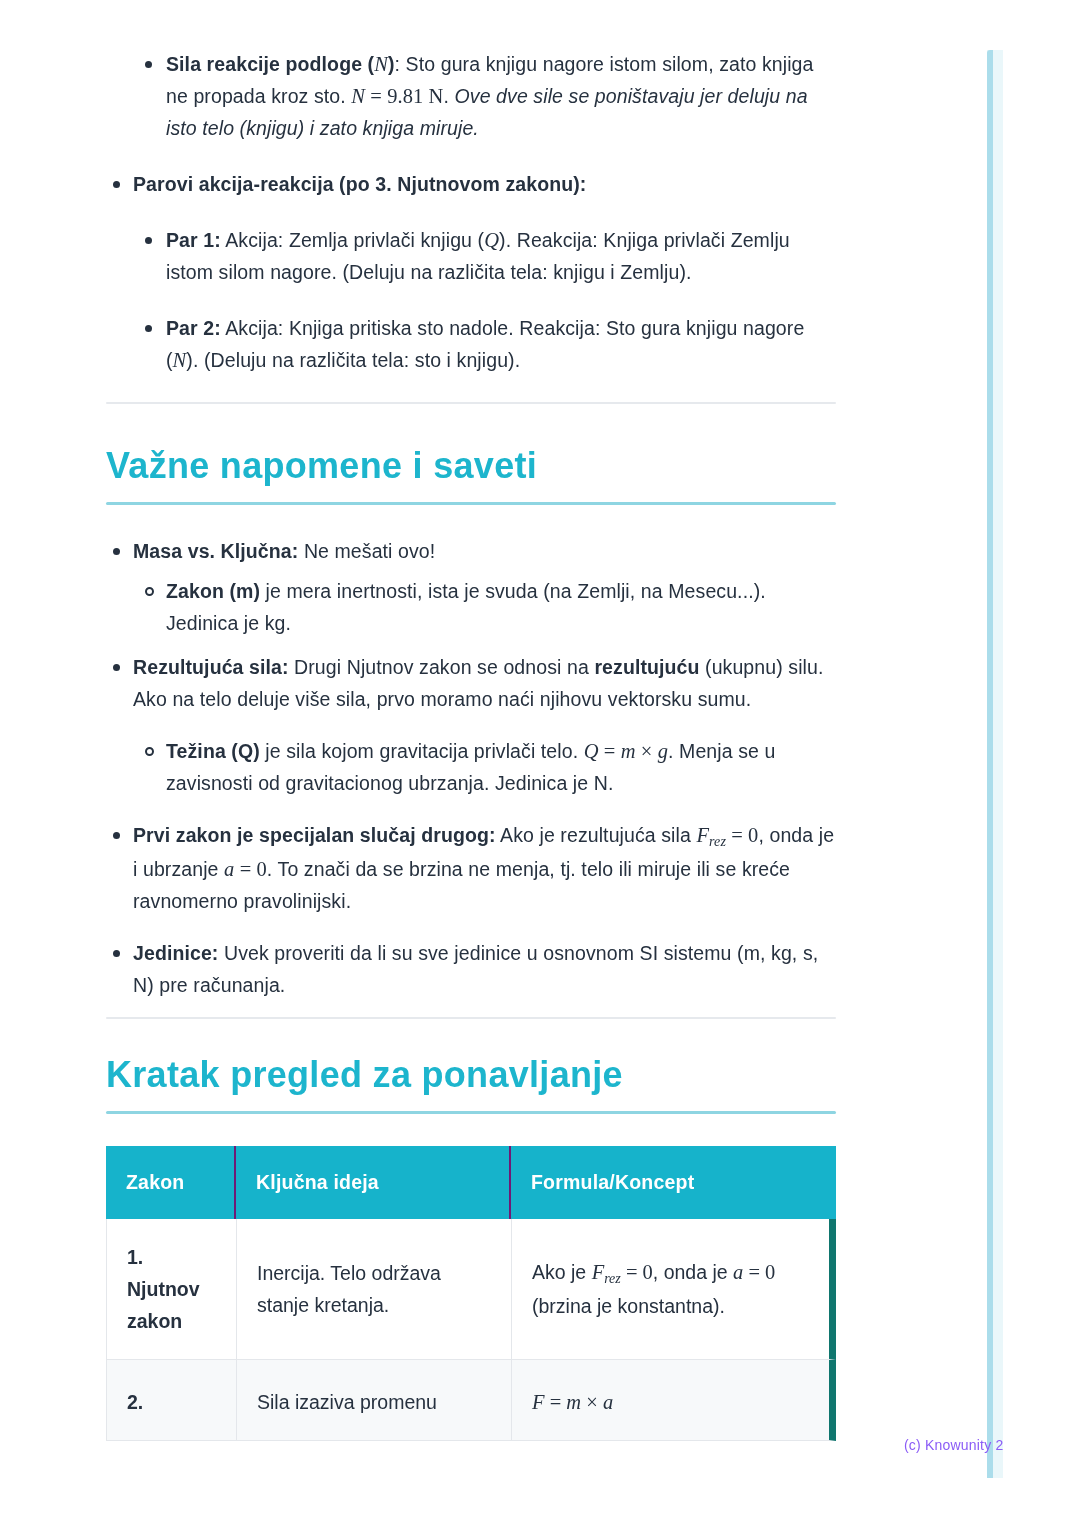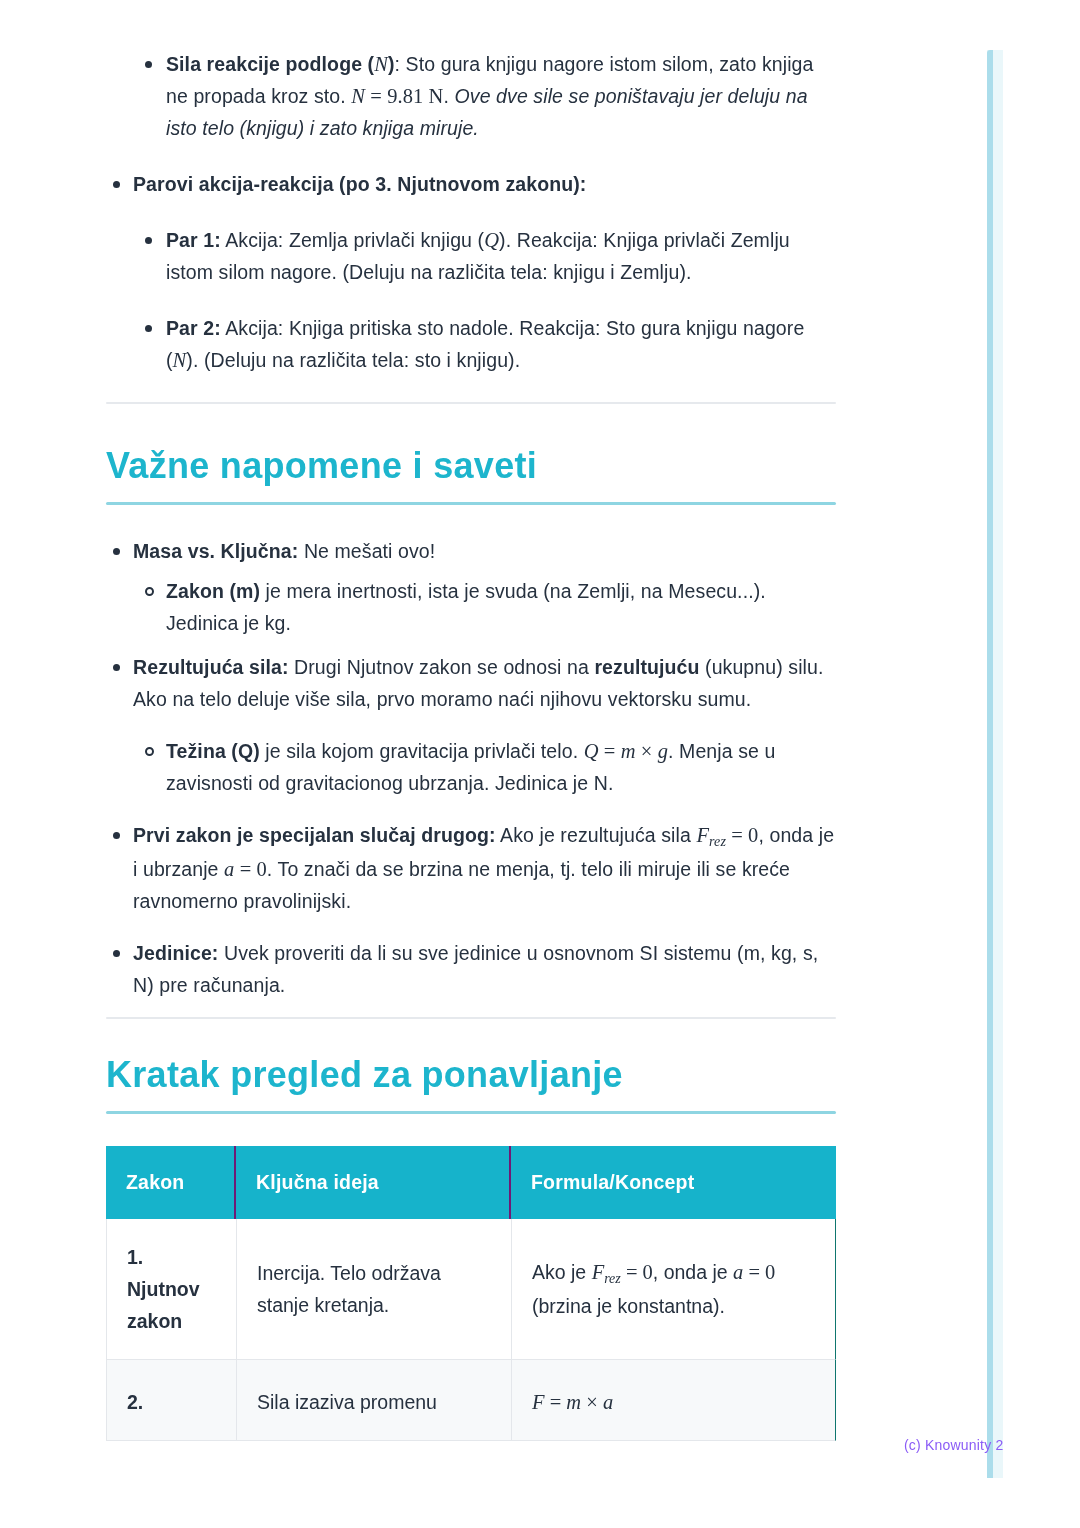--- a/index.html
+++ b/index.html
@@ -43,21 +43,21 @@
   .heading-underline.u2{margin:14px 0 32px 0;}
 
   
   table.summary{border-collapse:separate;border-spacing:0;width:730px;table-layout:fixed;}
   table.summary col.c1{width:130px;} table.summary col.c2{width:275px;} table.summary col.c3{width:325px;}
   table.summary th{background:#16b3cb;color:#ffffff;font-size:19.5px;font-weight:700;text-align:left;
       padding:25px 20px;border-right:2px solid #701a75;letter-spacing:0.2px;}
   table.summary th:last-child{border-right:none;}
   table.summary td{vertical-align:middle;font-size:19.5px;line-height:32px;color:#26313f;
       padding:22px 20px;background:#ffffff;border-left:1px solid #e4e7eb;border-bottom:1px solid #e4e7eb;}
-  table.summary td:last-child{border-right:1px solid #0f766e;}
+  table.summary td:last-child{border-right:7px solid #0f766e;}
   table.summary tr.alt td{background:#f7f9fa;padding-top:26px;}
 
   .copyright{position:absolute;left:893px;top:1437px;font-size:14px;color:#8b5cf6;letter-spacing:0.2px;z-index:5;white-space:nowrap;}
 </style>
 </head>
 <body>
 
 <div class="page">
   <div class="page-clip">
 

